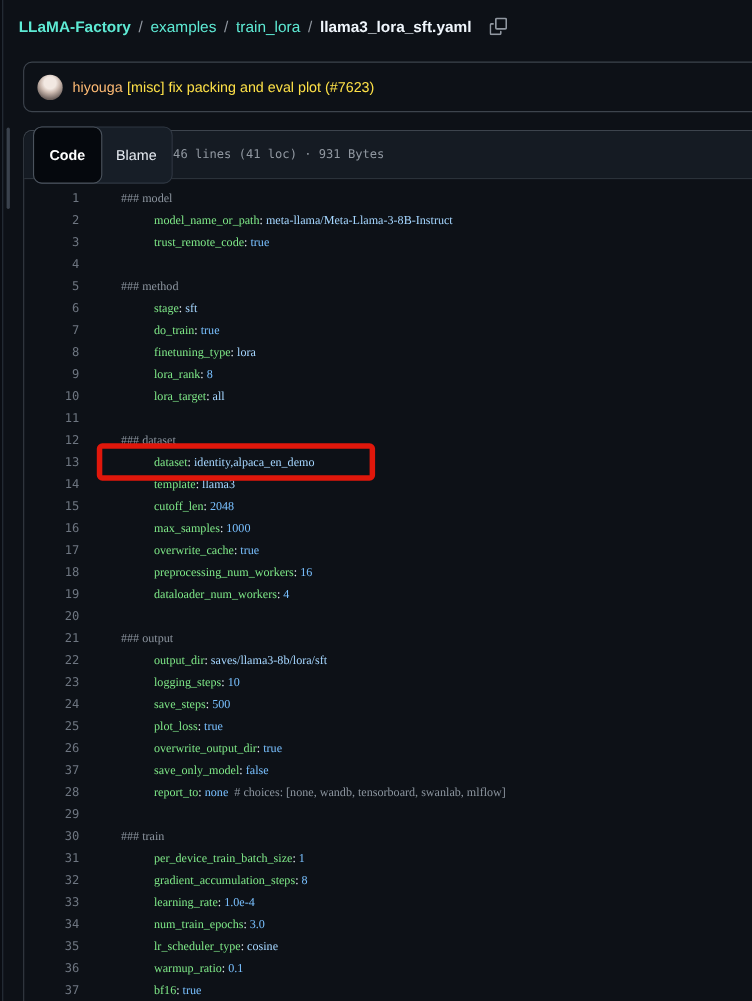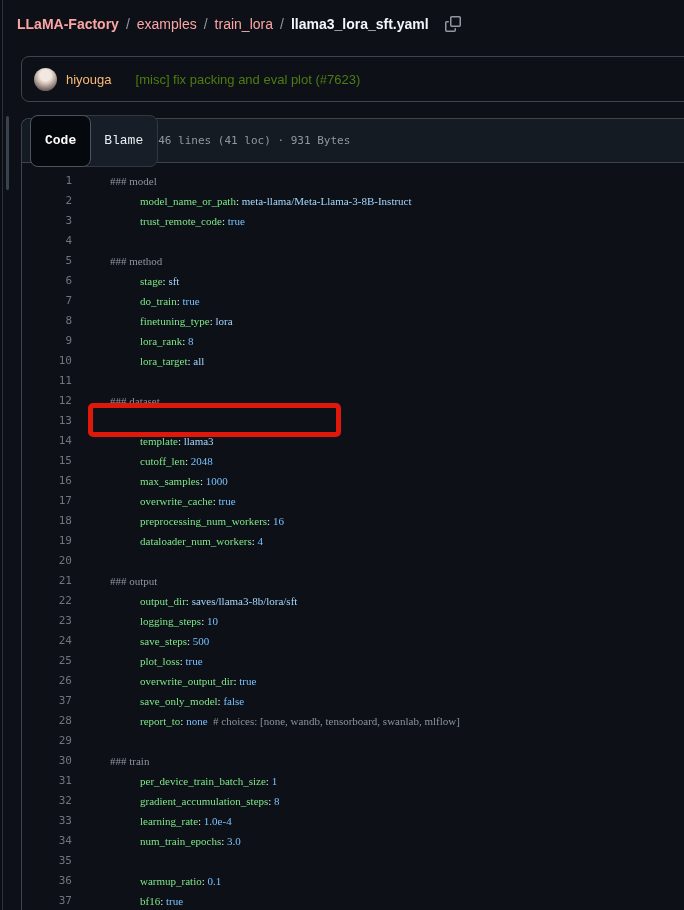--- a/index.html
+++ b/index.html
@@ -19,21 +19,21 @@
   .rail-thumb {
     position:absolute; left:6px; top:116px; width:3px; height:74px;
     background:#3a424d; border-radius:2px;
   }
   
   .breadcrumb {
     position:absolute; left:17px; top:13px;
     display:flex; align-items:center; gap:7px;
     font-size:14px; line-height:22px; white-space:nowrap;
   }
-  .bc-link { color:#fca5a5; text-decoration:none; cursor:pointer; }
+  .bc-link { color:#5eead4; text-decoration:none; cursor:pointer; }
   .bc-repo { font-weight:700; }
   .bc-sep { color:#9198a1; }
   .bc-file { color:#f0f6fc; font-weight:700; }
   .copy-btn {
     margin-left:6px; width:22px; height:22px; border:none; background:transparent;
     display:flex; align-items:center; justify-content:center; cursor:pointer;
     border-radius:4px;
   }
   .copy-btn svg { fill:#9198a1; }
   
@@ -41,40 +41,40 @@
     position:absolute; left:21px; top:56px; width:673px; height:46px;
     background:#0d1117; border:1px solid #3d444d; border-radius:8px;
     display:flex; align-items:center; padding-left:12px;
   }
   .avatar {
     width:23px; height:23px; border-radius:50%;
     background:radial-gradient(circle at 50% 32%, #f2e8e2 0 28%, #cbb9af 46%, #6e625e 76%, #463e3b 100%);
     flex:0 0 auto; cursor:pointer;
   }
   .commit-author { margin-left:9px; font-size:13px; font-weight:400; color:#fdba74; cursor:pointer; }
-  .commit-msg { margin-left:24px; font-size:13px; color:#4d7c0f; cursor:pointer; white-space:nowrap; }
+  .commit-msg { margin-left:4px; font-size:13px; color:#fde047; cursor:pointer; white-space:nowrap; }
   
   .code-panel {
     position:absolute; left:21px; top:118px; width:673px; height:802px;
     background:#0d1117; border:1px solid #3d444d; border-bottom:none;
     border-top-left-radius:8px;
   }
   .panel-header {
     height:44px; background:#151b23; border-bottom:1px solid #3d444d;
     border-top-left-radius:8px;
     display:flex; align-items:center; padding-left:8px;
   }
   .seg-control {
     display:flex; align-items:stretch;
     background:#171e27; border:1px solid #2f3742; border-radius:8px;
   }
   .seg {
     padding:16px 14px; font-size:13px; line-height:18px; color:#e9eef4;
     background:transparent; border:none; cursor:pointer; border-radius:8px;
-    font-family:Liberation Mono, monospace;
+    font-family:Liberation Sans, sans-serif;
   }
   .seg.selected {
     background:#05080d; border:1px solid #4b535d; margin:-1px;
     font-weight:700; color:#ffffff;
   }
   .meta {
     margin-left:0; font-family:"DejaVu Sans Mono", monospace;
     font-size:11px; color:#9198a1; white-space:pre;
   }
   
@@ -195,20 +195,21 @@
     <span class="code-text"></span>
   </div>
 
   <div class="code-line">
     <span class="ln">12</span>
     <span class="code-text"><span class="t-c">### dataset</span></span>
   </div>
 
   <div class="code-line">
     <span class="ln">13</span>
+    <span class="code-text"><span class="t-k">dataset</span><span class="t-p">: </span><span class="t-s">identity,alpaca_en_demo</span></span>
   </div>
 
   <div class="code-line">
     <span class="ln">14</span>
     <span class="code-text"><span class="t-k">template</span><span class="t-p">: </span><span class="t-s">llama3</span></span>
   </div>
 
   <div class="code-line">
     <span class="ln">15</span>
     <span class="code-text"><span class="t-k">cutoff_len</span><span class="t-p">: </span><span class="t-n">2048</span></span>
@@ -304,20 +305,21 @@
     <span class="code-text"><span class="t-k">learning_rate</span><span class="t-p">: </span><span class="t-n">1.0e-4</span></span>
   </div>
 
   <div class="code-line">
     <span class="ln">34</span>
     <span class="code-text"><span class="t-k">num_train_epochs</span><span class="t-p">: </span><span class="t-n">3.0</span></span>
   </div>
 
   <div class="code-line">
     <span class="ln">35</span>
+    <span class="code-text"><span class="t-k">lr_scheduler_type</span><span class="t-p">: </span><span class="t-s">cosine</span></span>
   </div>
 
   <div class="code-line">
     <span class="ln">36</span>
     <span class="code-text"><span class="t-k">warmup_ratio</span><span class="t-p">: </span><span class="t-n">0.1</span></span>
   </div>
 
   <div class="code-line">
     <span class="ln">37</span>
     <span class="code-text"><span class="t-k">bf16</span><span class="t-p">: </span><span class="t-n">true</span></span>

